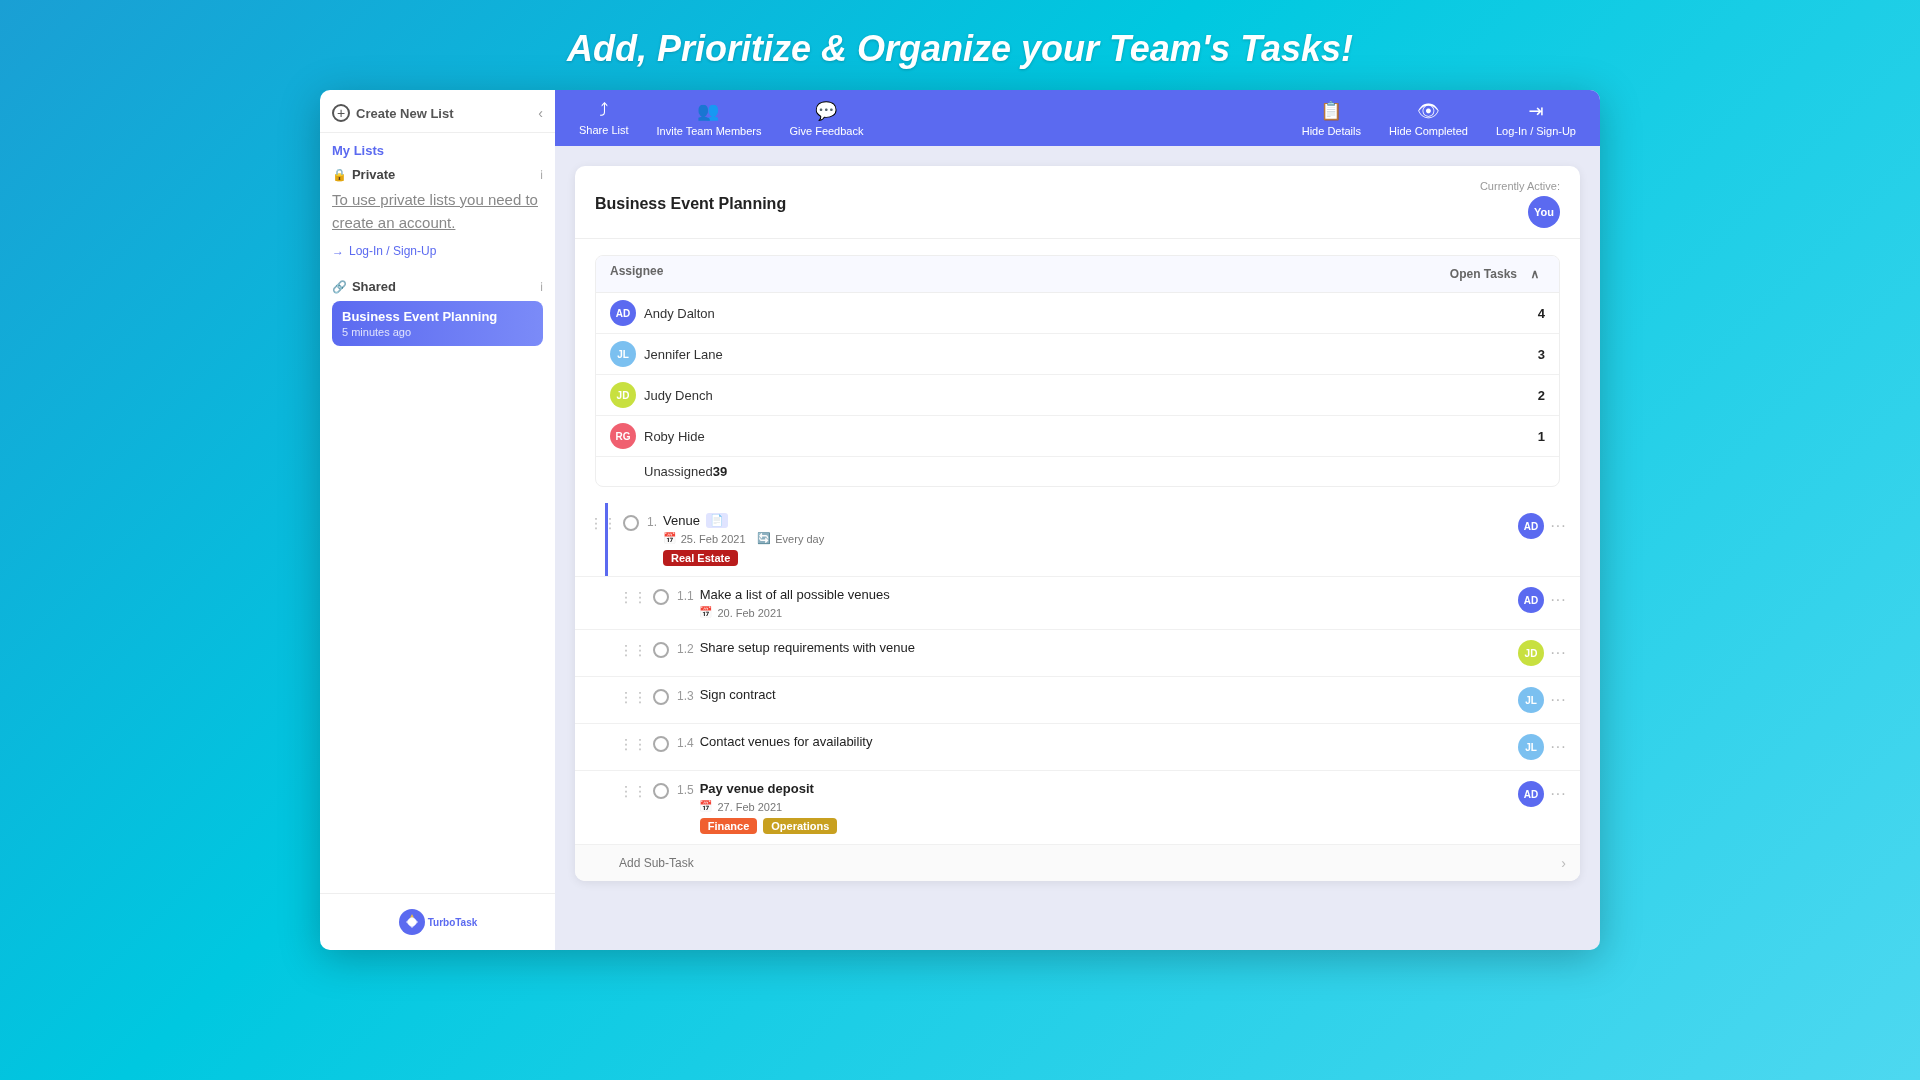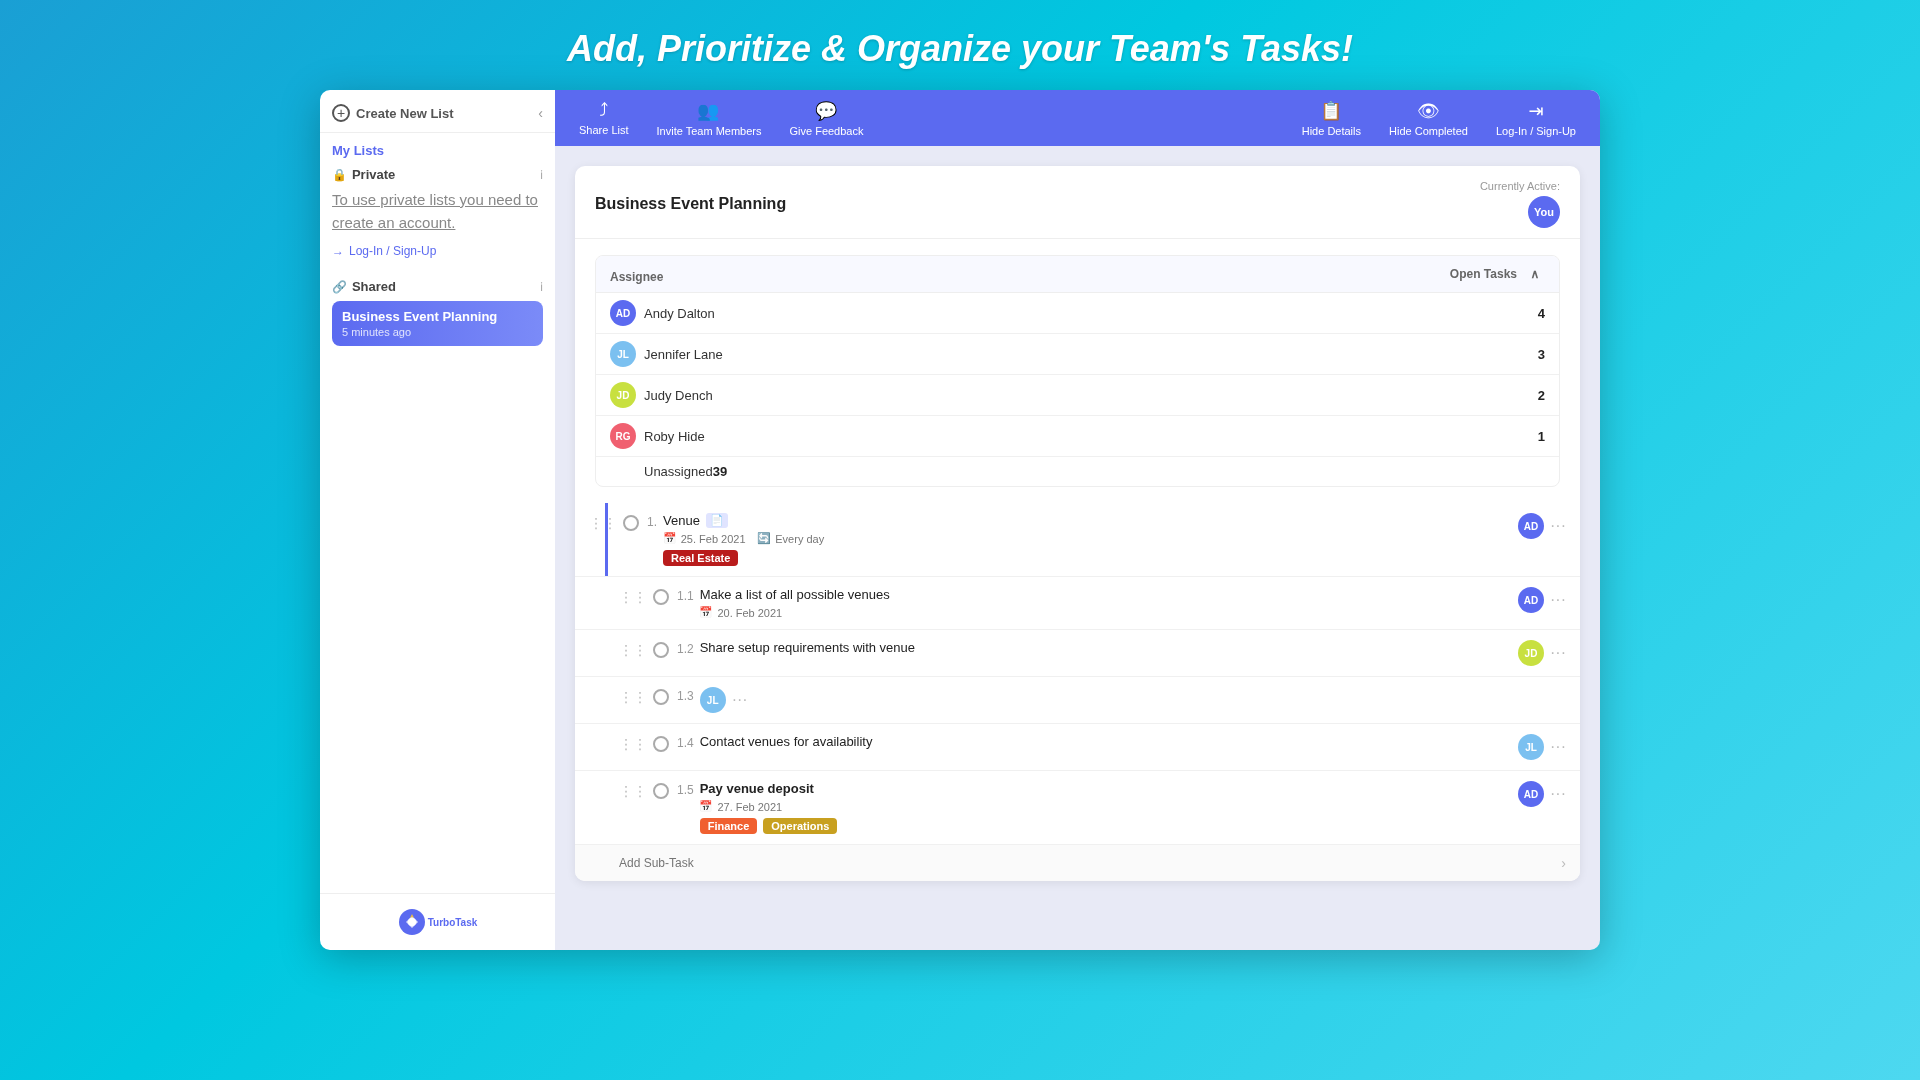--- a/index.html
+++ b/index.html
@@ -298,21 +298,21 @@
     .assignee-table {
       margin: 16px 20px;
       border: 1px solid #eee;
       border-radius: 8px;
       overflow: hidden;
     }
 
     .assignee-table-header {
       display: flex;
       justify-content: space-between;
-      align-items: flex-end;
+      align-items: flex-start;
       padding: 8px 14px;
       background: #f8f9ff;
       border-bottom: 1px solid #eee;
     }
 
     .assignee-table-header span {
       font-size: 12px;
       font-weight: 600;
       color: #666;
     }
@@ -768,20 +768,25 @@
             <div class="task-right">
               <div class="task-assignee-avatar avatar-jd">JD</div>
               <button class="more-btn">···</button>
             </div>
           </div>
 
           <div class="task-row sub-task">
             <span class="drag-handle">⋮⋮</span>
             <div class="task-checkbox"></div>
             <span class="task-number">1.3</span>
+            <div class="task-content">
+              <div class="task-title">
+                <span>Sign contract</span>
+              </div>
+            </div>
             <div class="task-right">
               <div class="task-assignee-avatar avatar-jl">JL</div>
               <button class="more-btn">···</button>
             </div>
           </div>
 
           <div class="task-row sub-task">
             <span class="drag-handle">⋮⋮</span>
             <div class="task-checkbox"></div>
             <span class="task-number">1.4</span>

